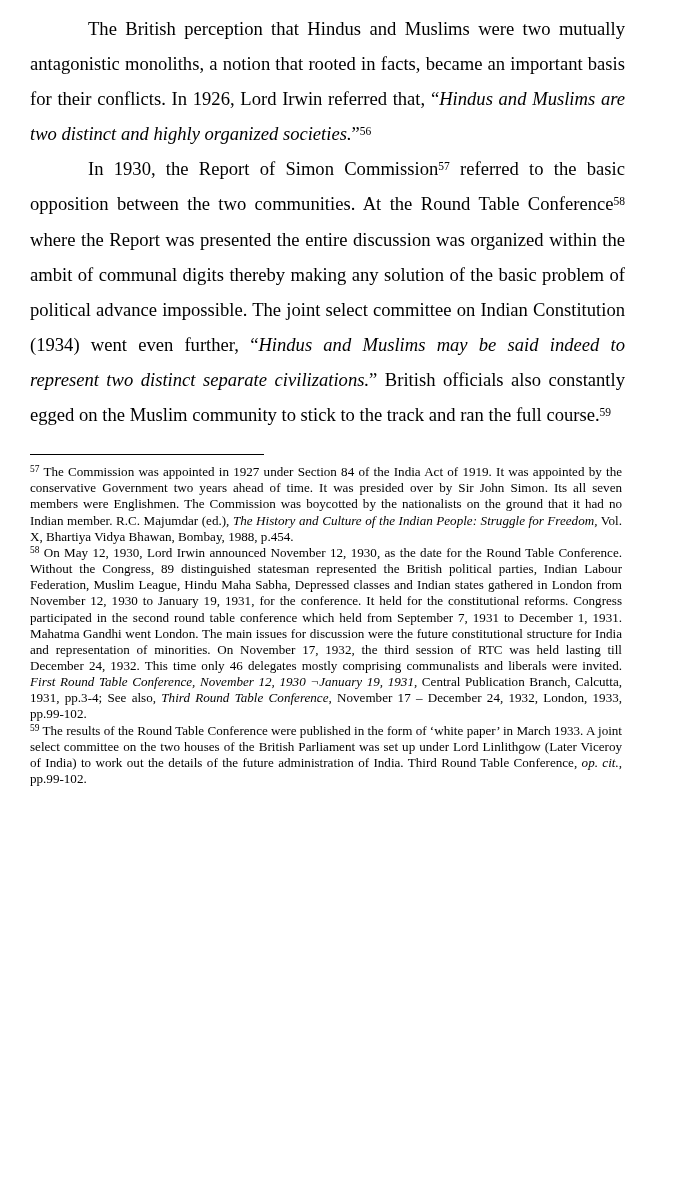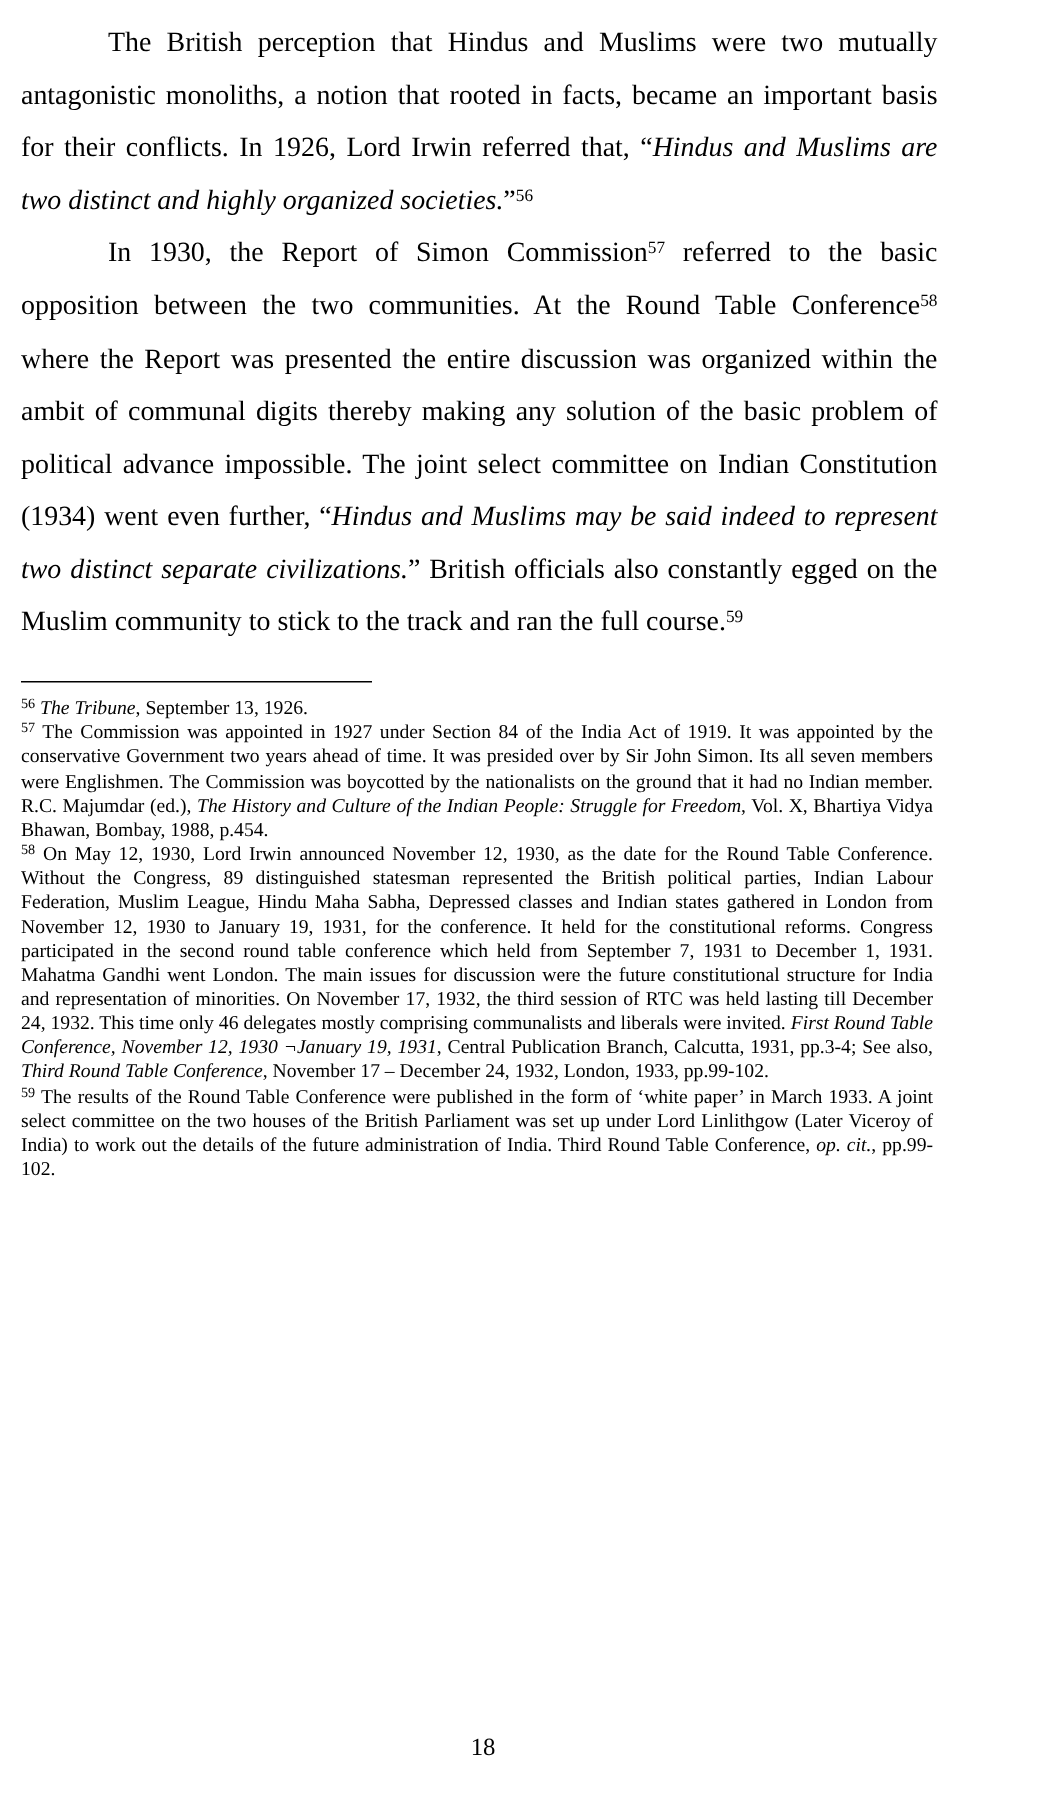--- a/index.html
+++ b/index.html
@@ -15,21 +15,21 @@
     color: #000000;
     overflow: hidden;
   }
   .page {
     position: absolute;
     left: 0;
     top: 0;
     width: 644px;
     height: 1203px;
     box-sizing: border-box;
-    padding: 0 19px 0 14px;
+    padding: 0 19px 0 30px;
   }
   
   .body-block {
     padding-top: 11px;
   }
   .body-para {
     font-size: 18.6px;
     line-height: 35.1px;
     text-align: justify;
     text-justify: inter-word;
@@ -91,21 +91,19 @@
 <div class="page">
 
   <div class="body-block">
     <p class="body-para"><span>The British perception that Hindus and Muslims were two mutually antagonistic monoliths, a notion that rooted in facts, became an important basis for their conflicts. In 1926, Lord Irwin referred that, “</span><i>Hindus and Muslims are two distinct and highly organized societies.</i><span>”</span><sup>56</sup></p>
     <p class="body-para"><span>In 1930, the Report of Simon Commission</span><sup>57</sup><span> referred to the basic opposition between the two communities. At the Round Table Conference</span><sup>58</sup><span> where the Report was presented the entire discussion was organized within the ambit of communal digits thereby making any solution of the basic problem of political advance impossible. The joint select committee on Indian Constitution (1934) went even further, “</span><i>Hindus and Muslims may be said indeed to represent two distinct separate civilizations.</i><span>” British officials also constantly egged on the Muslim community to stick to the track and ran the full course.</span><sup>59</sup></p>
   </div>
 
   <div class="footnote-rule"></div>
 
   <div class="footnotes">
-    <p class="footnote"><sup>56</sup> <i>The Tribune</i><span>, September 13, 1926.</span></p>
     <p class="footnote"><sup>57</sup> <span>The Commission was appointed in 1927 under Section 84 of the India Act of 1919. It was appointed by the conservative Government two years ahead of time. It was presided over by Sir John Simon. Its all seven members were Englishmen. The Commission was boycotted by the nationalists on the ground that it had no Indian member. R.C. Majumdar (ed.), </span><i>The History and Culture of the Indian People: Struggle for Freedom</i><span>, Vol. X, Bhartiya Vidya Bhawan, Bombay, 1988, p.454.</span></p>
     <p class="footnote"><sup>58</sup> <span>On May 12, 1930, Lord Irwin announced November 12, 1930, as the date for the Round Table Conference. Without the Congress, 89 distinguished statesman represented the British political parties, Indian Labour Federation, Muslim League, Hindu Maha Sabha, Depressed classes and Indian states gathered in London from November 12, 1930 to January 19, 1931, for the conference. It held for the constitutional reforms. Congress participated in the second round table conference which held from September 7, 1931 to December 1, 1931. Mahatma Gandhi went London. The main issues for discussion were the future constitutional structure for India and representation of minorities. On November 17, 1932, the third session of RTC was held lasting till December 24, 1932. This time only 46 delegates mostly comprising communalists and liberals were invited. </span><i>First Round Table Conference, November 12, 1930 ¬January 19, 1931</i><span>, Central Publication Branch, Calcutta, 1931, pp.3-4; See also, </span><i>Third Round Table Conference</i><span>, November 17 – December 24, 1932, London, 1933, pp.99-102.</span></p>
     <p class="footnote"><sup>59</sup> <span>The results of the Round Table Conference were published in the form of ‘white paper’ in March 1933. A joint select committee on the two houses of the British Parliament was set up under Lord Linlithgow (Later Viceroy of India) to work out the details of the future administration of India. Third Round Table Conference, </span><i>op. cit.</i><span>, pp.99-102.</span></p>
   </div>
 
-  <div class="page-number">18</div>
 
 </div>
 
 </body></html>

